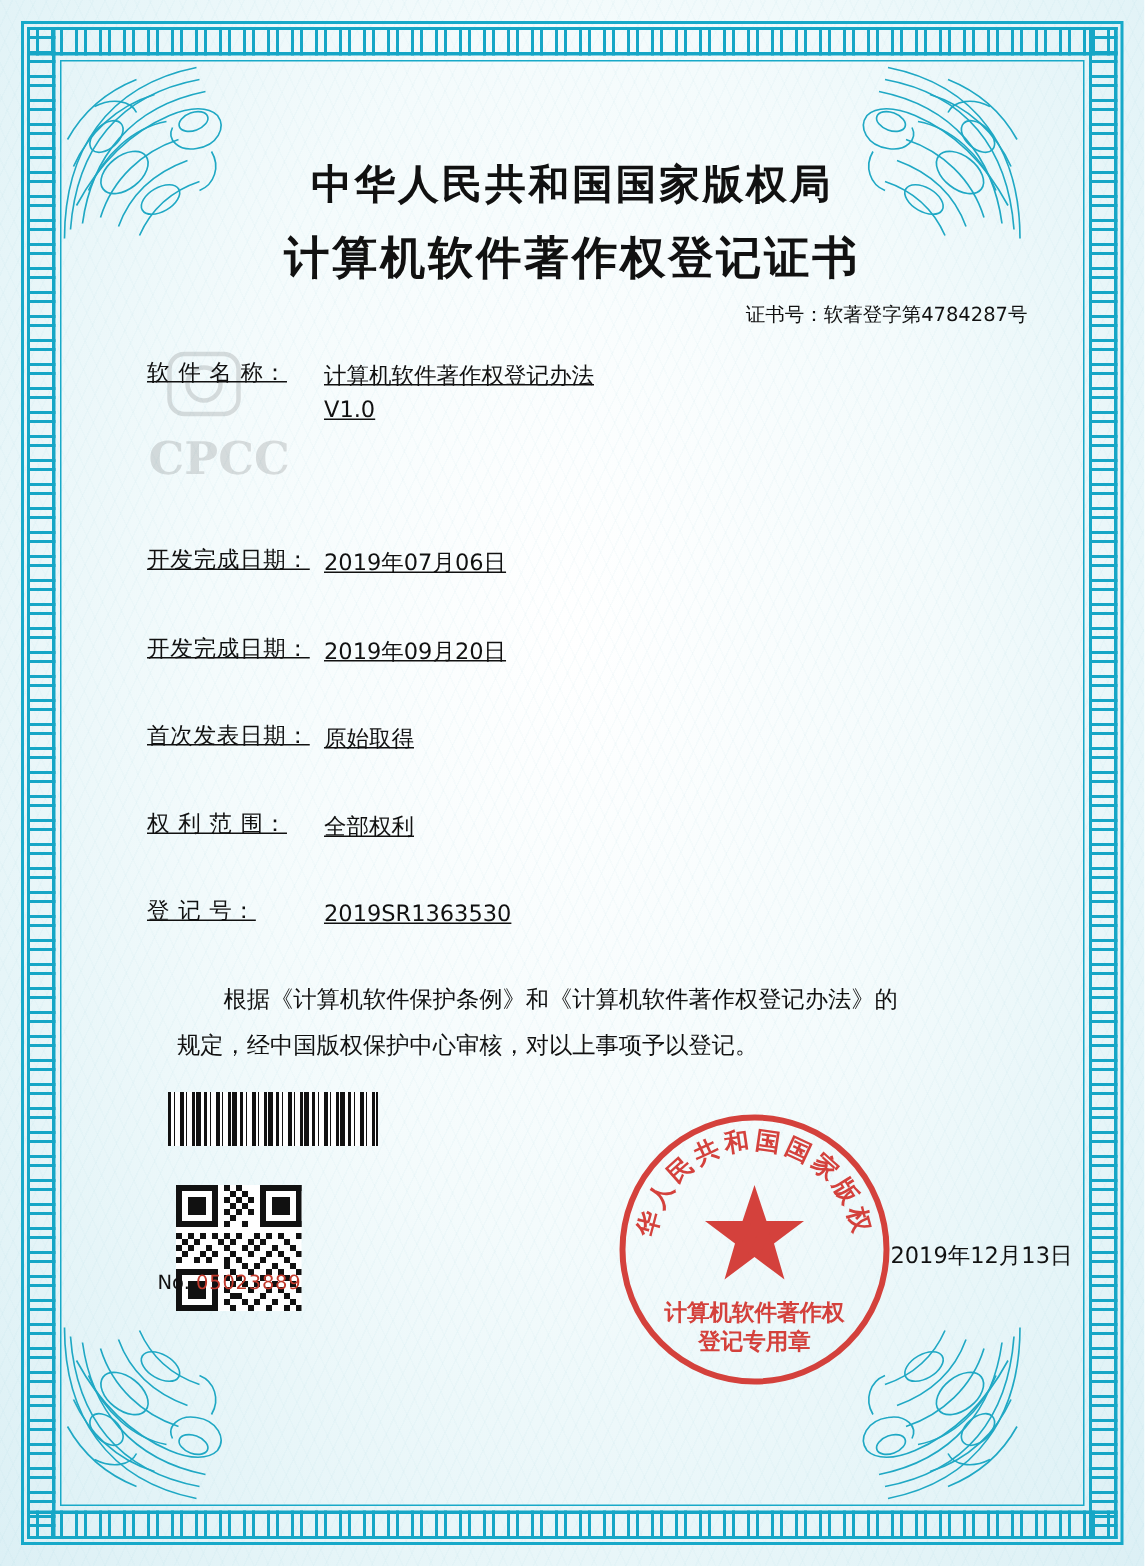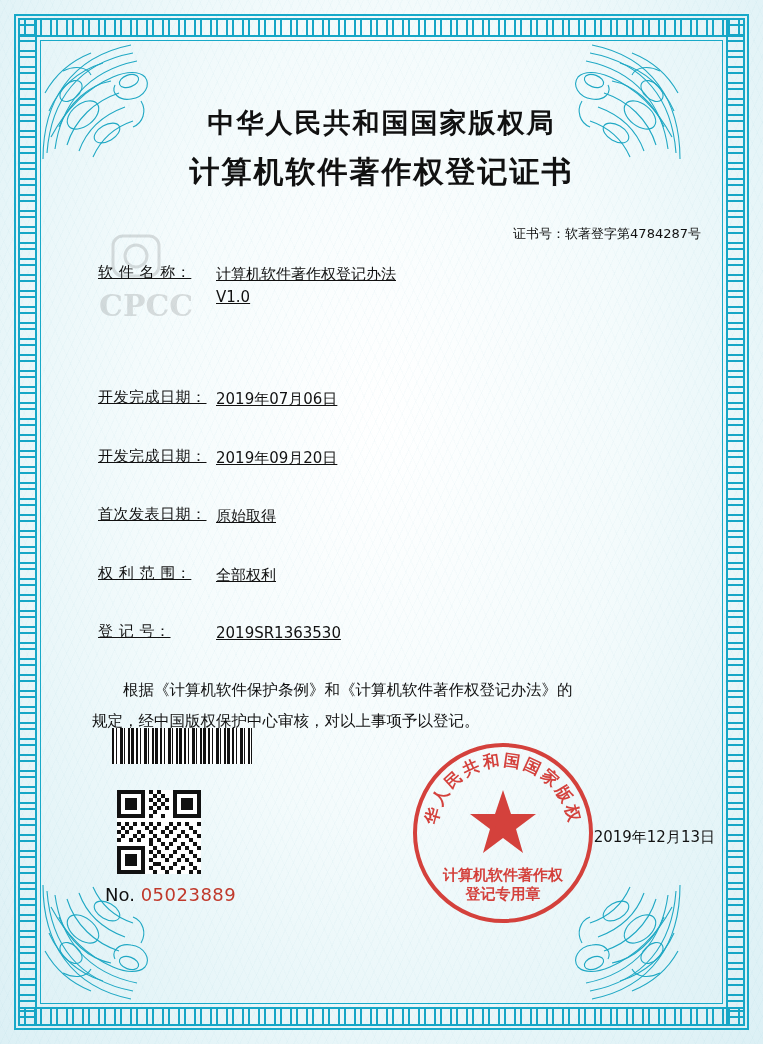--- a/index.html
+++ b/index.html
@@ -122,22 +122,22 @@
     font-weight: bold;
     letter-spacing: 2px;
     color: #111;
     margin-top: 11px;
     font-family: "DejaVu Serif", "Liberation Serif", serif;
   }
   .cert-no {
     text-align: right;
     font-size: 13px;
     color: #111;
-    margin-top: 32px;
-    padding-right: 22px;
+    margin-top: 8px;
+    padding-right: 38px;
     font-family: "DejaVu Sans", "Liberation Sans", sans-serif;
   }
 
   .field-block {
     margin-top: 20px;
     padding-left: 58px;
   }
   .field-row {
     display: flex;
     align-items: flex-start;
@@ -159,21 +159,21 @@
   }
   .field-value .line2 { display: block; }
 
   .gap-lg { height: 36px; }
   .gap-md { height: 22px; }
 
   .field-row.wide { margin-bottom: 22px; }
 
   .statement {
     margin-top: 30px;
-    padding: 0 44px 0 52px;
+    padding: 0 44px 0 78px;
     font-size: 15.5px;
     line-height: 2.0;
     color: #111;
     font-family: "DejaVu Sans", "Liberation Sans", sans-serif;
     text-align: justify;
   }
   .statement .indent { display: inline-block; width: 2em; }
 
   
   .barcode {
@@ -190,22 +190,22 @@
   }
   
   .qr {
     position: absolute;
     left: 117px; top: 790px;
     width: 84px; height: 84px;
   }
 
   .docnum {
     position: absolute;
-    left: 105px; top: 884px;
-    font-size: 18px;
+    left: 105px; top: 848px;
+    font-size: 13px;
     color: #111;
     font-family: "DejaVu Sans", "Liberation Sans", sans-serif;
   }
   .docnum .red { color: #c0392b; letter-spacing: 0.5px; }
 
   .issue-date {
     position: absolute;
     right: 48px; top: 828px;
     font-size: 15px;
     color: #111;

